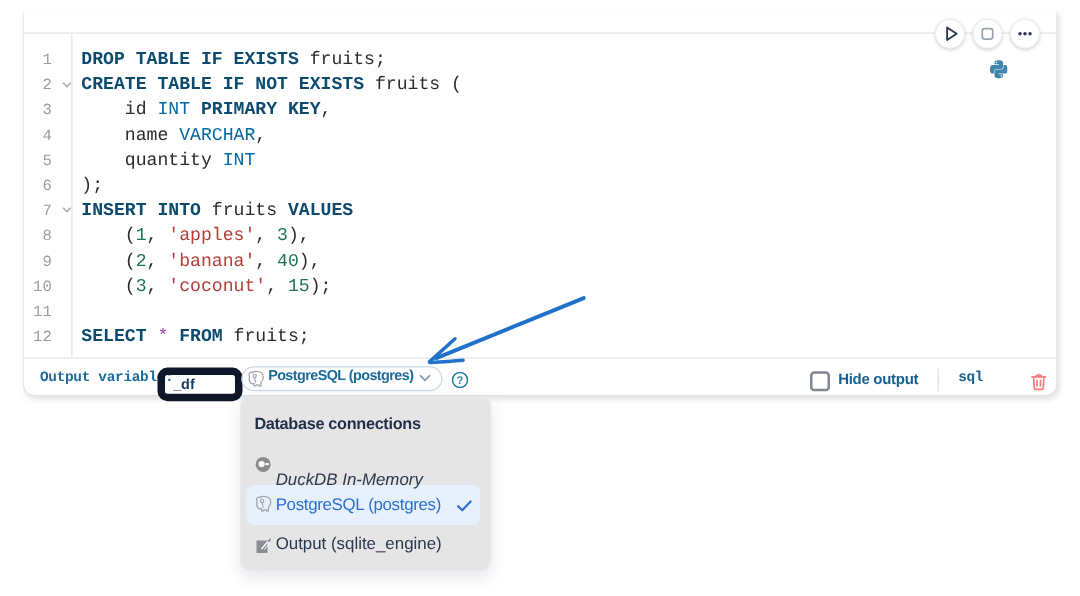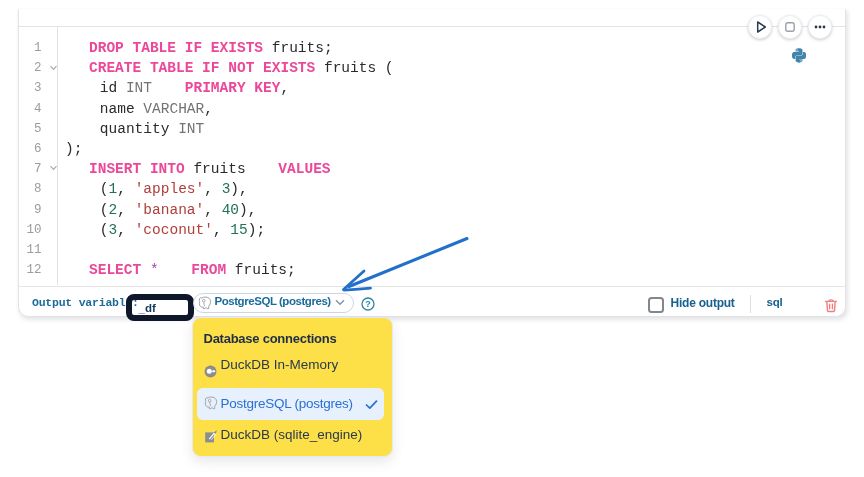--- a/index.html
+++ b/index.html
@@ -18,48 +18,48 @@
 
   
   .dash{top:0.5px;height:2px;background:#EDEDEF;border-radius:1px;}
 
   
   #gutline{left:38px;top:18px;width:1px;height:258px;background:#E2E2E5;}
   #nums{left:0;top:29px;width:22.5px;text-align:right;
         font-family:"Liberation Mono",monospace;font-size:12.5px;line-height:20.2px;color:#9C9CA0;}
   #code{left:46px;top:29px;font-family:"Liberation Mono",monospace;font-size:14.5px;
         line-height:20.2px;color:#2A2A2F;white-space:pre;}
-  .k{color:#ec4899;font-weight:bold;margin-left:24px;}
-  .t{color:#737373;}
+  .k{color:#0c4a6e;font-weight:bold;}
+  .t{color:#0369a1;}
   .n{color:#20715A;}
   .s{color:#B13F39;}
   .st{color:#9C42B5;}
 
   .fold{position:absolute;width:9px;height:6px;}
 
   
   #toolline{left:0;top:276.5px;width:826px;height:1px;background:#E5E5E8;}
   .tb{position:absolute;font-weight:bold;}
   #lbl{left:13px;top:286.5px;font-size:11.5px;letter-spacing:-0.23px;color:#1A6B9C;font-family:Liberation Mono, monospace;}
   #inp{left:106.5px;top:284.5px;width:49.5px;height:15.5px;border:6px solid #0f172a;border-radius:8px;
        font-size:11.5px;color:#15395C;padding:0 0 0 7px;line-height:16px;}
   #dd{left:173.5px;top:284px;width:159px;height:18px;border:1px solid #CBD8E3;border-radius:10px;
       background:#fff;}
   #ddtext{left:195.5px;top:285.5px;font-size:11.5px;letter-spacing:-0.45px;color:#1A6B9C;}
   #cbx{left:628.5px;top:287.5px;width:12px;height:12px;border:2px solid #82878F;border-radius:3.5px;background:#fff;}
   #hide{left:651.5px;top:286.5px;font-size:12px;letter-spacing:-0.23px;color:#17618F;}
   #vdiv{left:730.5px;top:286px;width:1px;height:18px;background:#D9DFE5;}
-  #sql{left:747.5px;top:286.5px;font-size:11.5px;letter-spacing:-0.23px;color:#17618F;}
+  #sql{left:747.5px;top:286.5px;font-size:11.5px;letter-spacing:-0.23px;color:#17618F;font-family:Liberation Mono, monospace;}
 
   
   .rbtn{position:absolute;top:6px;width:22px;height:22px;border:1px solid #EDEEF1;border-radius:50%;background:#fff;
         box-shadow:0 1px 3px rgba(70,76,92,.28);}
 
   
-  #panel{left:192px;top:317px;width:199px;height:138px;background:#fde047;
+  #panel{left:192px;top:317px;width:199px;height:138px;background:#e5e5e5;
          border:1px solid #E7E9EE;border-radius:9px;
          box-shadow:0 5px 12px rgba(90,95,110,.14);}
   #ptitle{left:10.5px;top:13px;font-size:13px;letter-spacing:-0.25px;font-weight:bold;color:#1F2D47;}
   .prow{position:absolute;left:27.5px;font-size:13.5px;color:#2A3950;}
   #prow2bg{left:4px;top:70px;width:187px;height:32px;background:#E7F0FD;border-radius:6px;}
   .picon{position:absolute;left:11px;}
 </style>
 </head>
 <body>
 <div id="stage">
@@ -153,34 +153,34 @@
 
   <div class="abs" id="panel">
     <div class="abs" id="ptitle">Database connections</div>
     <div class="abs" id="prow2bg"></div>
 
     <svg class="picon" style="top:46.8px;" width="13" height="13" viewBox="0 0 13 13">
       <circle cx="6.5" cy="6.5" r="6" fill="#8C8C8C"></circle>
       <circle cx="5.3" cy="6.2" r="2.5" fill="#fff"></circle>
       <rect x="8.1" y="5.3" width="3.2" height="1.9" rx="0.95" fill="#fff"></rect>
     </svg>
-    <div class="prow" style="top:39px;">DuckDB In-Memory</div>
+    <div class="prow" style="top:58px;font-style:italic;">DuckDB In-Memory</div>
 
     <svg class="picon" style="top:78px;" width="14" height="14" viewBox="0 0 14 14">
       <path d="M6.9 1 C5.7 1 4.7 1.4 4 2 C2.7 1.4 1.9 1.8 1.5 2.8 C1.1 3.8 1.3 4.7 1.7 5.6 C1.3 6.8 1.2 8 1.6 9 C2.1 10.3 3.1 11.1 4.4 11.1 C4.7 11.1 5 11.05 5.3 10.95 L5.3 12.7 L6.8 12.7 C7 11.4 9 11.4 9.2 12.7 L10.7 12.7 L10.7 10.1 C11.9 9 12.6 7.4 12.6 5.5 C12.6 2.8 10.3 1 6.9 1 Z" fill="none" stroke="#9FA2A8" stroke-width="1"></path>
       <circle cx="5.7" cy="4.7" r="1.3" fill="none" stroke="#9FA2A8" stroke-width="0.9"></circle>
       <path d="M5.7 6.1 C5.7 7.9 6.6 8.5 6.6 10.2" fill="none" stroke="#9FA2A8" stroke-width="0.9"></path>
     </svg>
     <div class="prow" style="top:77.5px;color:#2B6FD4;letter-spacing:-0.25px;">PostgreSQL (postgres)</div>
     <svg class="abs" style="left:172px;top:82px;" width="13" height="10" viewBox="0 0 13 10">
         <path d="M1.5 5 L4.8 8.2 L11.5 1.2" fill="none" stroke="#2B6FD4" stroke-width="1.7" stroke-linecap="round" stroke-linejoin="round"></path>
       </svg>
 
     <svg class="picon" style="top:112px;" width="13" height="13" viewBox="0 0 13 13">
       <rect x="1.2" y="2.4" width="8.8" height="10" fill="#8A8D92"></rect>
       <path d="M5.2 9.2 L11.4 1.9" stroke="#fff" stroke-width="1.15" fill="none"></path>
       <path d="M7.4 9.7 L12.2 4.1" stroke="#fff" stroke-width="0.8" fill="none"></path>
       <path d="M9.6 2.8 L12.8 0.1 L12 3.8 Z" fill="#8A8D92"></path>
     </svg>
-    <div class="prow" style="top:109px;">DuckDB (sqlite_engine)</div>
+    <div class="prow" style="top:109px;">Output (sqlite_engine)</div>
   </div>
 
 </div>
 
 </body></html>

